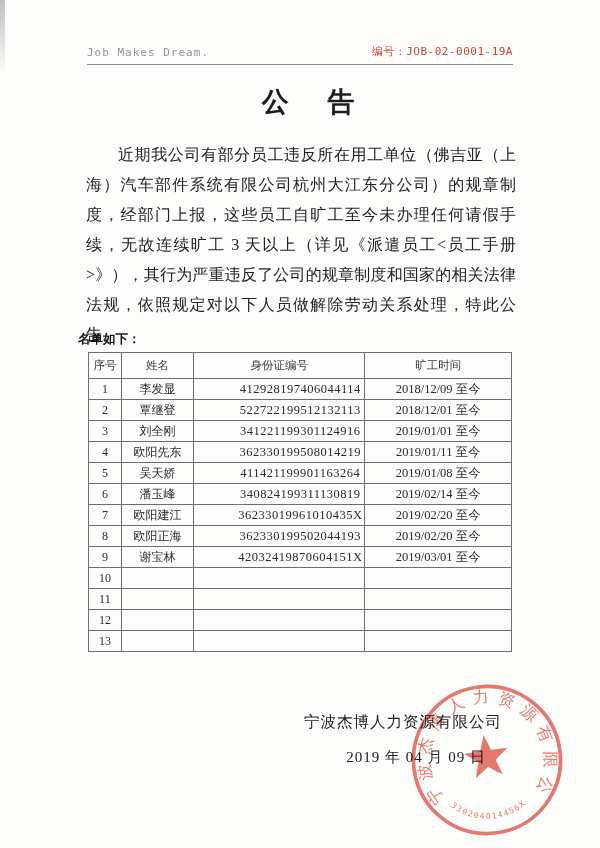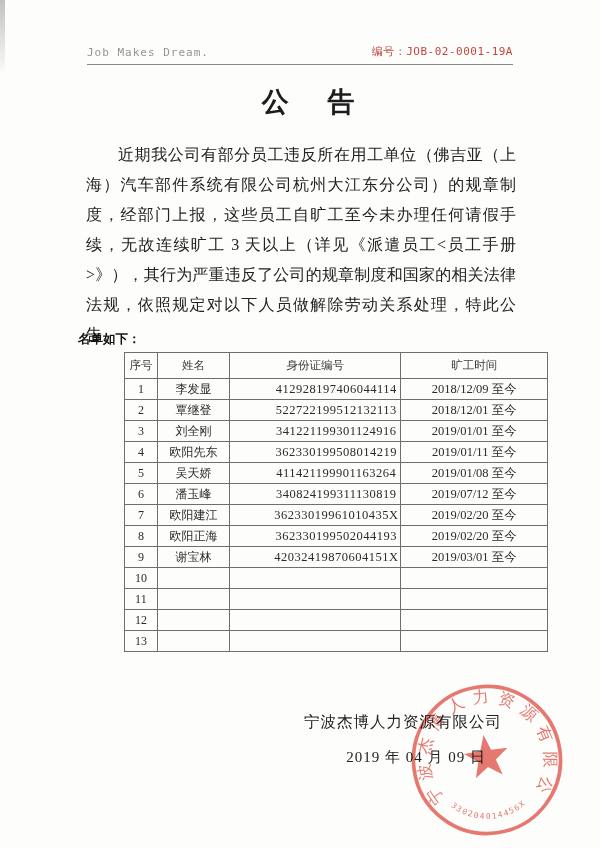--- a/index.html
+++ b/index.html
@@ -56,21 +56,21 @@
   .list-label {
     position: absolute; top: 331px; left: 78px;
     font-size: 12.5px; font-weight: bold; color: #111;
     font-family: "DejaVu Sans", "Liberation Sans", sans-serif;
   }
 
   
   .roster-table {
     position: absolute; top: 352px; left: 88px; width: 424px;
     border-collapse: collapse;
-    font-size: 12px; color: #2a2a2a; margin-left: 36px;
+    font-size: 12px; color: #2a2a2a;
   }
   .roster-table th, .roster-table td {
     border: 1px solid #6e6e6e;
     text-align: center; vertical-align: middle;
     padding: 0 2px;
   }
   .roster-table th {
     height: 26px; font-weight: normal; font-size: 11.5px; color: #3a3a3a;
   }
   .roster-table td { height: 21px; }
@@ -163,21 +163,21 @@
         <tr>
           <td class="cell-idx">5</td>
           <td class="cell-name">吴天娇</td>
           <td class="cell-id">411421199901163264</td>
           <td class="cell-time">2019/01/08 至今</td>
         </tr>
         <tr>
           <td class="cell-idx">6</td>
           <td class="cell-name">潘玉峰</td>
           <td class="cell-id">340824199311130819</td>
-          <td class="cell-time">2019/07/12 至今</td>
+          <td class="cell-time">2019/02/14 至今</td>
         </tr>
         <tr>
           <td class="cell-idx">7</td>
           <td class="cell-name">欧阳建江</td>
           <td class="cell-id">36233019961010435X</td>
           <td class="cell-time">2019/02/20 至今</td>
         </tr>
         <tr>
           <td class="cell-idx">8</td>
           <td class="cell-name">欧阳正海</td>

